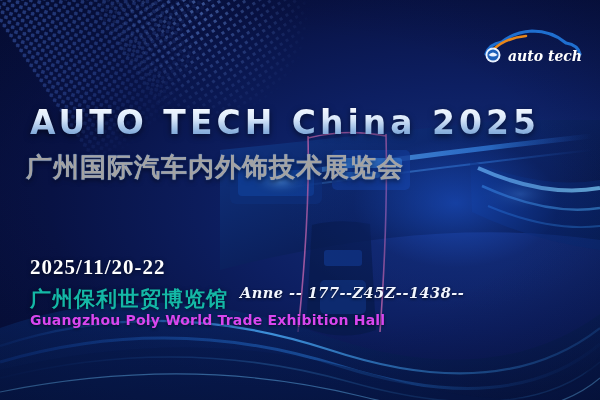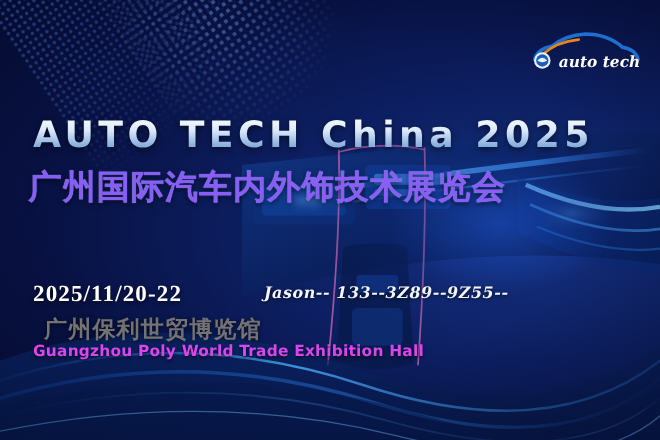--- a/index.html
+++ b/index.html
@@ -67,45 +67,45 @@
     background:linear-gradient(180deg,#ffffff 0%,#dbe9fb 40%,#8fb4e0 72%,#5f8dc4 100%);
     -webkit-background-clip:text;background-clip:text;
     -webkit-text-fill-color:transparent;color:transparent;
     font-family:"DejaVu Sans", sans-serif;
     white-space:nowrap;
     filter:drop-shadow(0 2px 3px rgba(0,0,0,.55));
   }
 
   .t-cn{
     position:absolute;left:26px;top:150px;
-    font-size:30px;font-weight:700;letter-spacing:1px;
-    color:#8b5cf6;white-space:nowrap;
+    font-size:26px;font-weight:700;letter-spacing:1px;
+    color:#a3a3a3;white-space:nowrap;
     font-family:"DejaVu Sans", sans-serif;
     text-shadow:0 0 1px #7fb0ff, 0 2px 5px rgba(0,0,0,.6);
   }
 
   .t-en{
     position:absolute;left:27px;top:199px;
     font-size:17.5px;font-weight:700;letter-spacing:.6px;
     color:#ffffff;white-space:nowrap;
     font-family:"DejaVu Sans", sans-serif;
     text-shadow:0 1px 3px rgba(0,0,0,.65);
   }
 
   .t-date{
     position:absolute;left:30px;top:255px;
     font-size:21px;font-weight:700;letter-spacing:1px;
     color:#ffffff;white-space:nowrap;
     font-family:Liberation Serif, serif;
     text-shadow:0 1px 4px rgba(0,0,0,.6);
   }
   .t-venue-cn{
-    position:absolute;left:40px;top:285px;
+    position:absolute;left:30px;top:285px;
     font-size:21px;font-weight:700;letter-spacing:1px;
-    color:#737373;white-space:nowrap;
+    color:#14b8a6;white-space:nowrap;
     font-family:"DejaVu Sans", sans-serif;
     text-shadow:0 1px 4px rgba(0,0,0,.6);
   }
   .t-venue-en{
     position:absolute;left:30px;top:312px;
     font-size:14px;font-weight:700;letter-spacing:.2px;
     color:#d946ef;white-space:nowrap;
     font-family:"DejaVu Sans", sans-serif;
     text-shadow:0 1px 3px rgba(0,0,0,.6);
   }
@@ -230,20 +230,20 @@
 
     <div class="t-cn">广州国际汽车内外饰技术展览会</div>
 
 
     <div class="t-date">2025/11/20-22</div>
 
     <div class="t-venue-cn">广州保利世贸博览馆</div>
 
     <div class="t-venue-en">Guangzhou Poly World Trade Exhibition Hall</div>
 
-    <div class="contact c1">
-      <span>Jason--</span>
-      <span>133--3Z89--9Z55--</span>
+
+    <div class="contact c2">
+      <span>Anne --</span>
+      <span>177--Z45Z--1438--</span>
     </div>
-
 
   </div>
 </div>
 
 </body></html>

